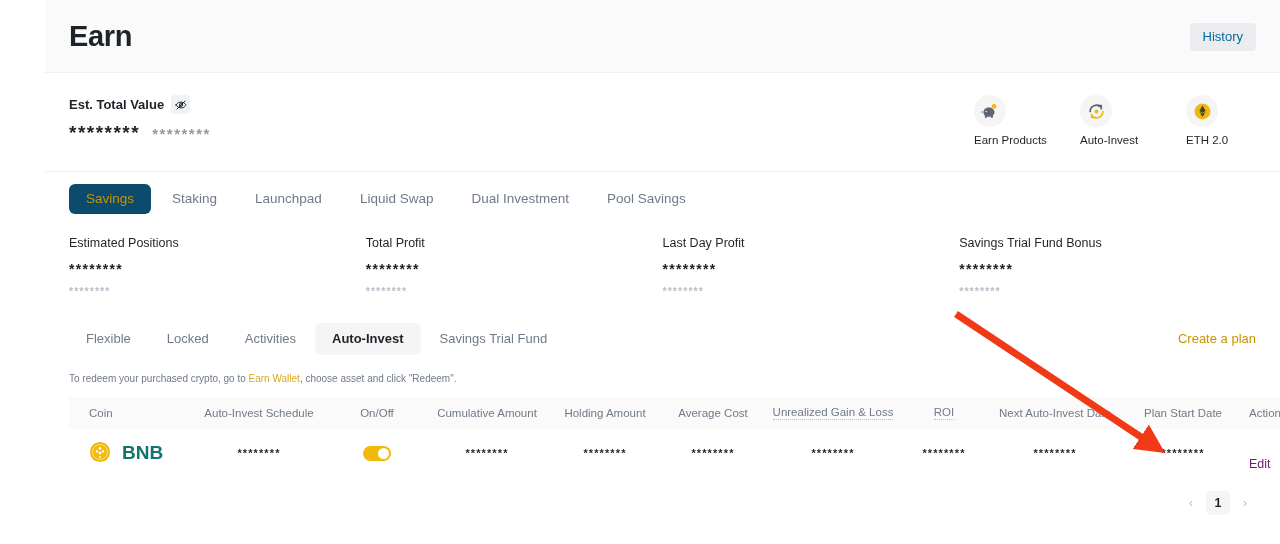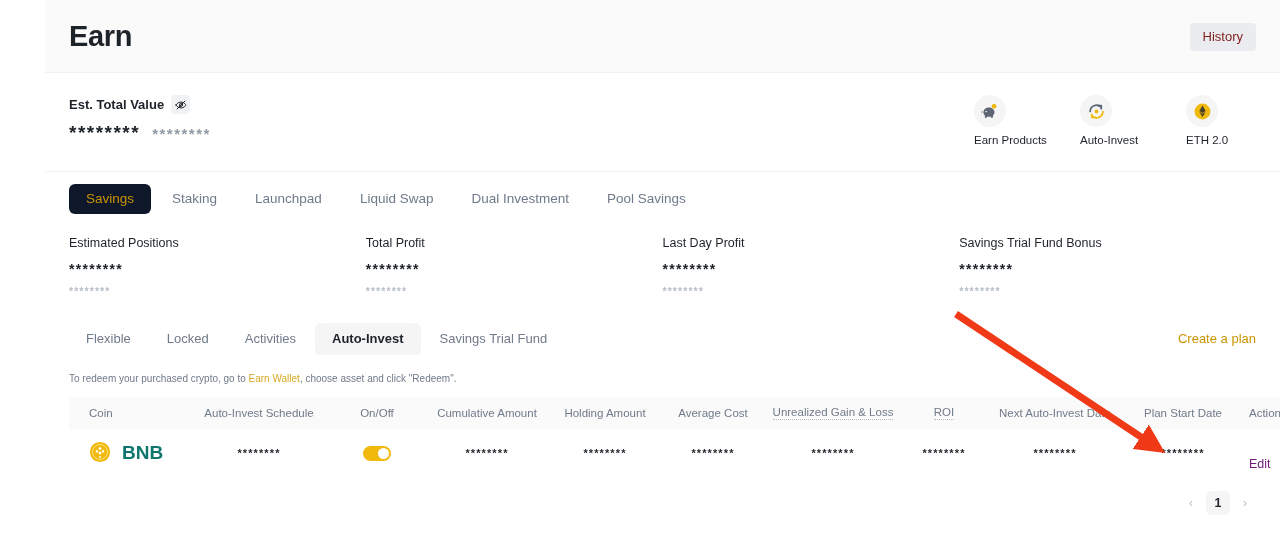--- a/index.html
+++ b/index.html
@@ -41,21 +41,21 @@
     position: absolute;
     right: 24px;
     top: 23px;
     height: 28px;
     padding: 0 13px;
     background: #eaecef;
     border: none;
     border-radius: 4px;
     font-family: "Liberation Sans", sans-serif;
     font-size: 13px;
-    color: #7f1d1d;
+    color: #0369a1;
     line-height: 28px;
     cursor: pointer;
   }
 
   
   .summary {
     position: relative;
     height: 99px;
     padding: 22px 24px 0 24px;
     border-bottom: 1px solid #f0f1f2;
@@ -135,21 +135,21 @@
     height: 30px;
     line-height: 30px;
     padding: 0 17px;
     font-size: 13.5px;
     color: #707a8a;
     border-radius: 6px;
     cursor: pointer;
     white-space: nowrap;
   }
   .maintab.active {
-    background: #0f172a;
+    background: #0c4a6e;
     color: #c99400;
     font-weight: 400;
   }
 
   
   .stats {
     display: flex;
     padding: 22px 24px 0 24px;
   }
   .stat { width: 313px; }

